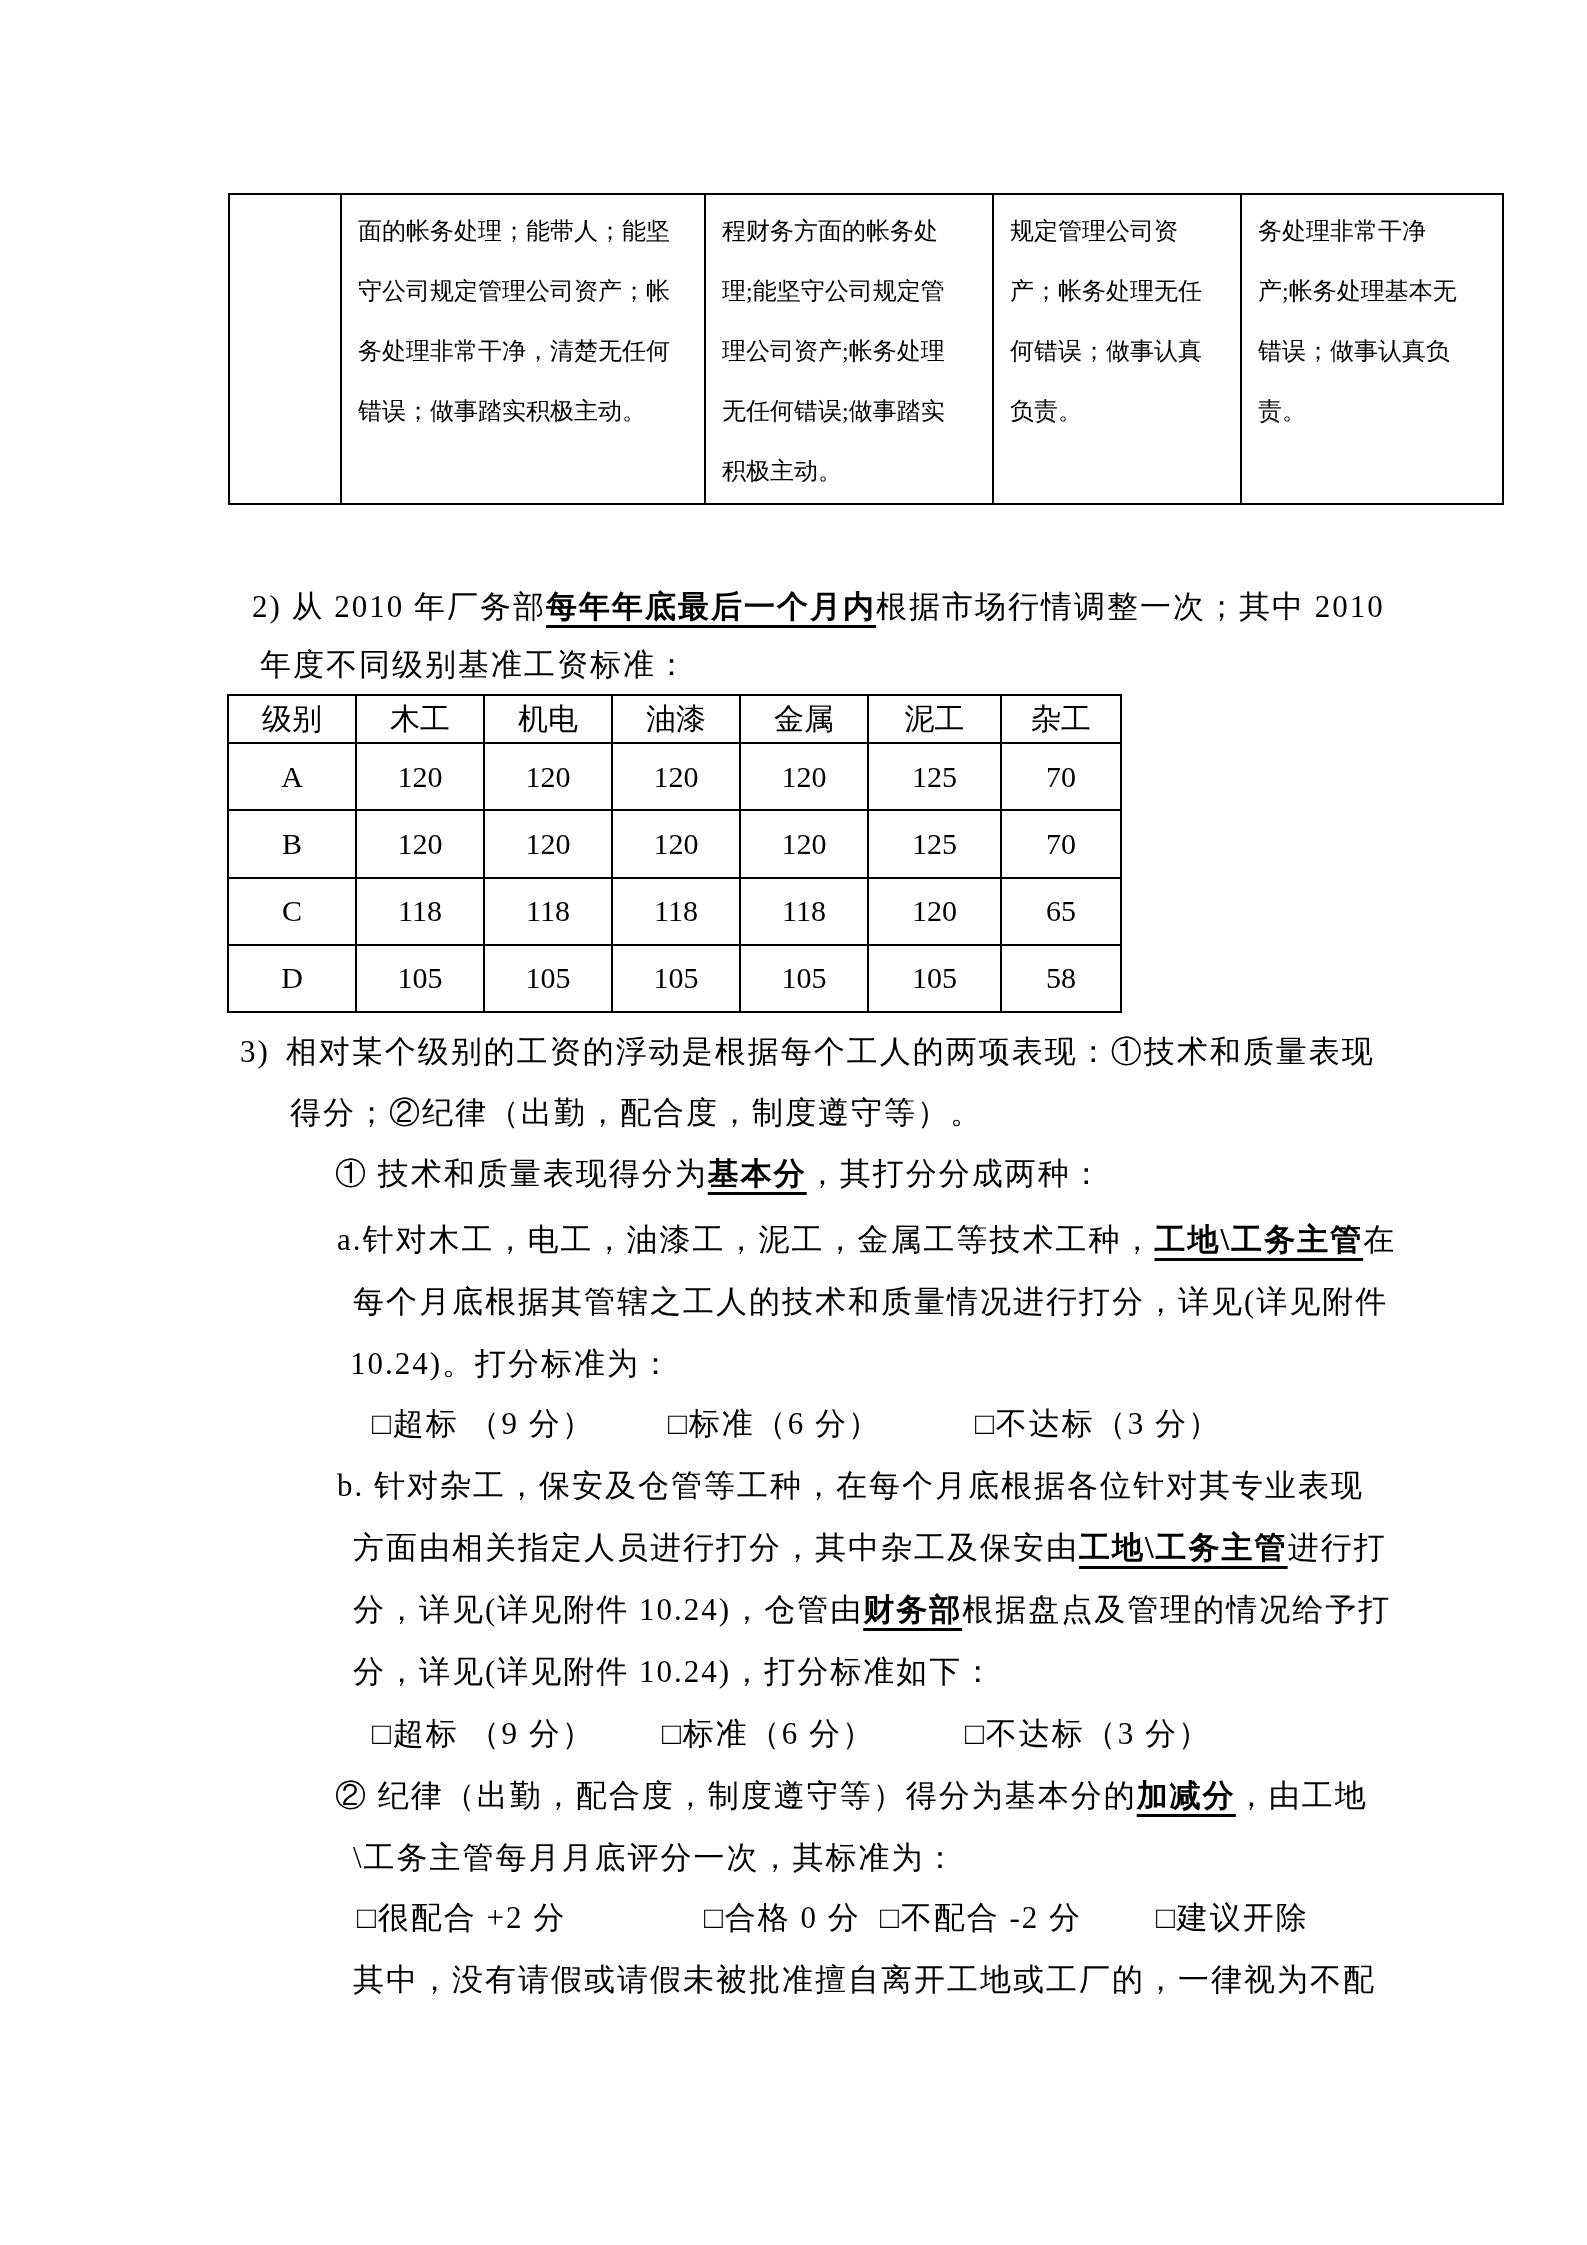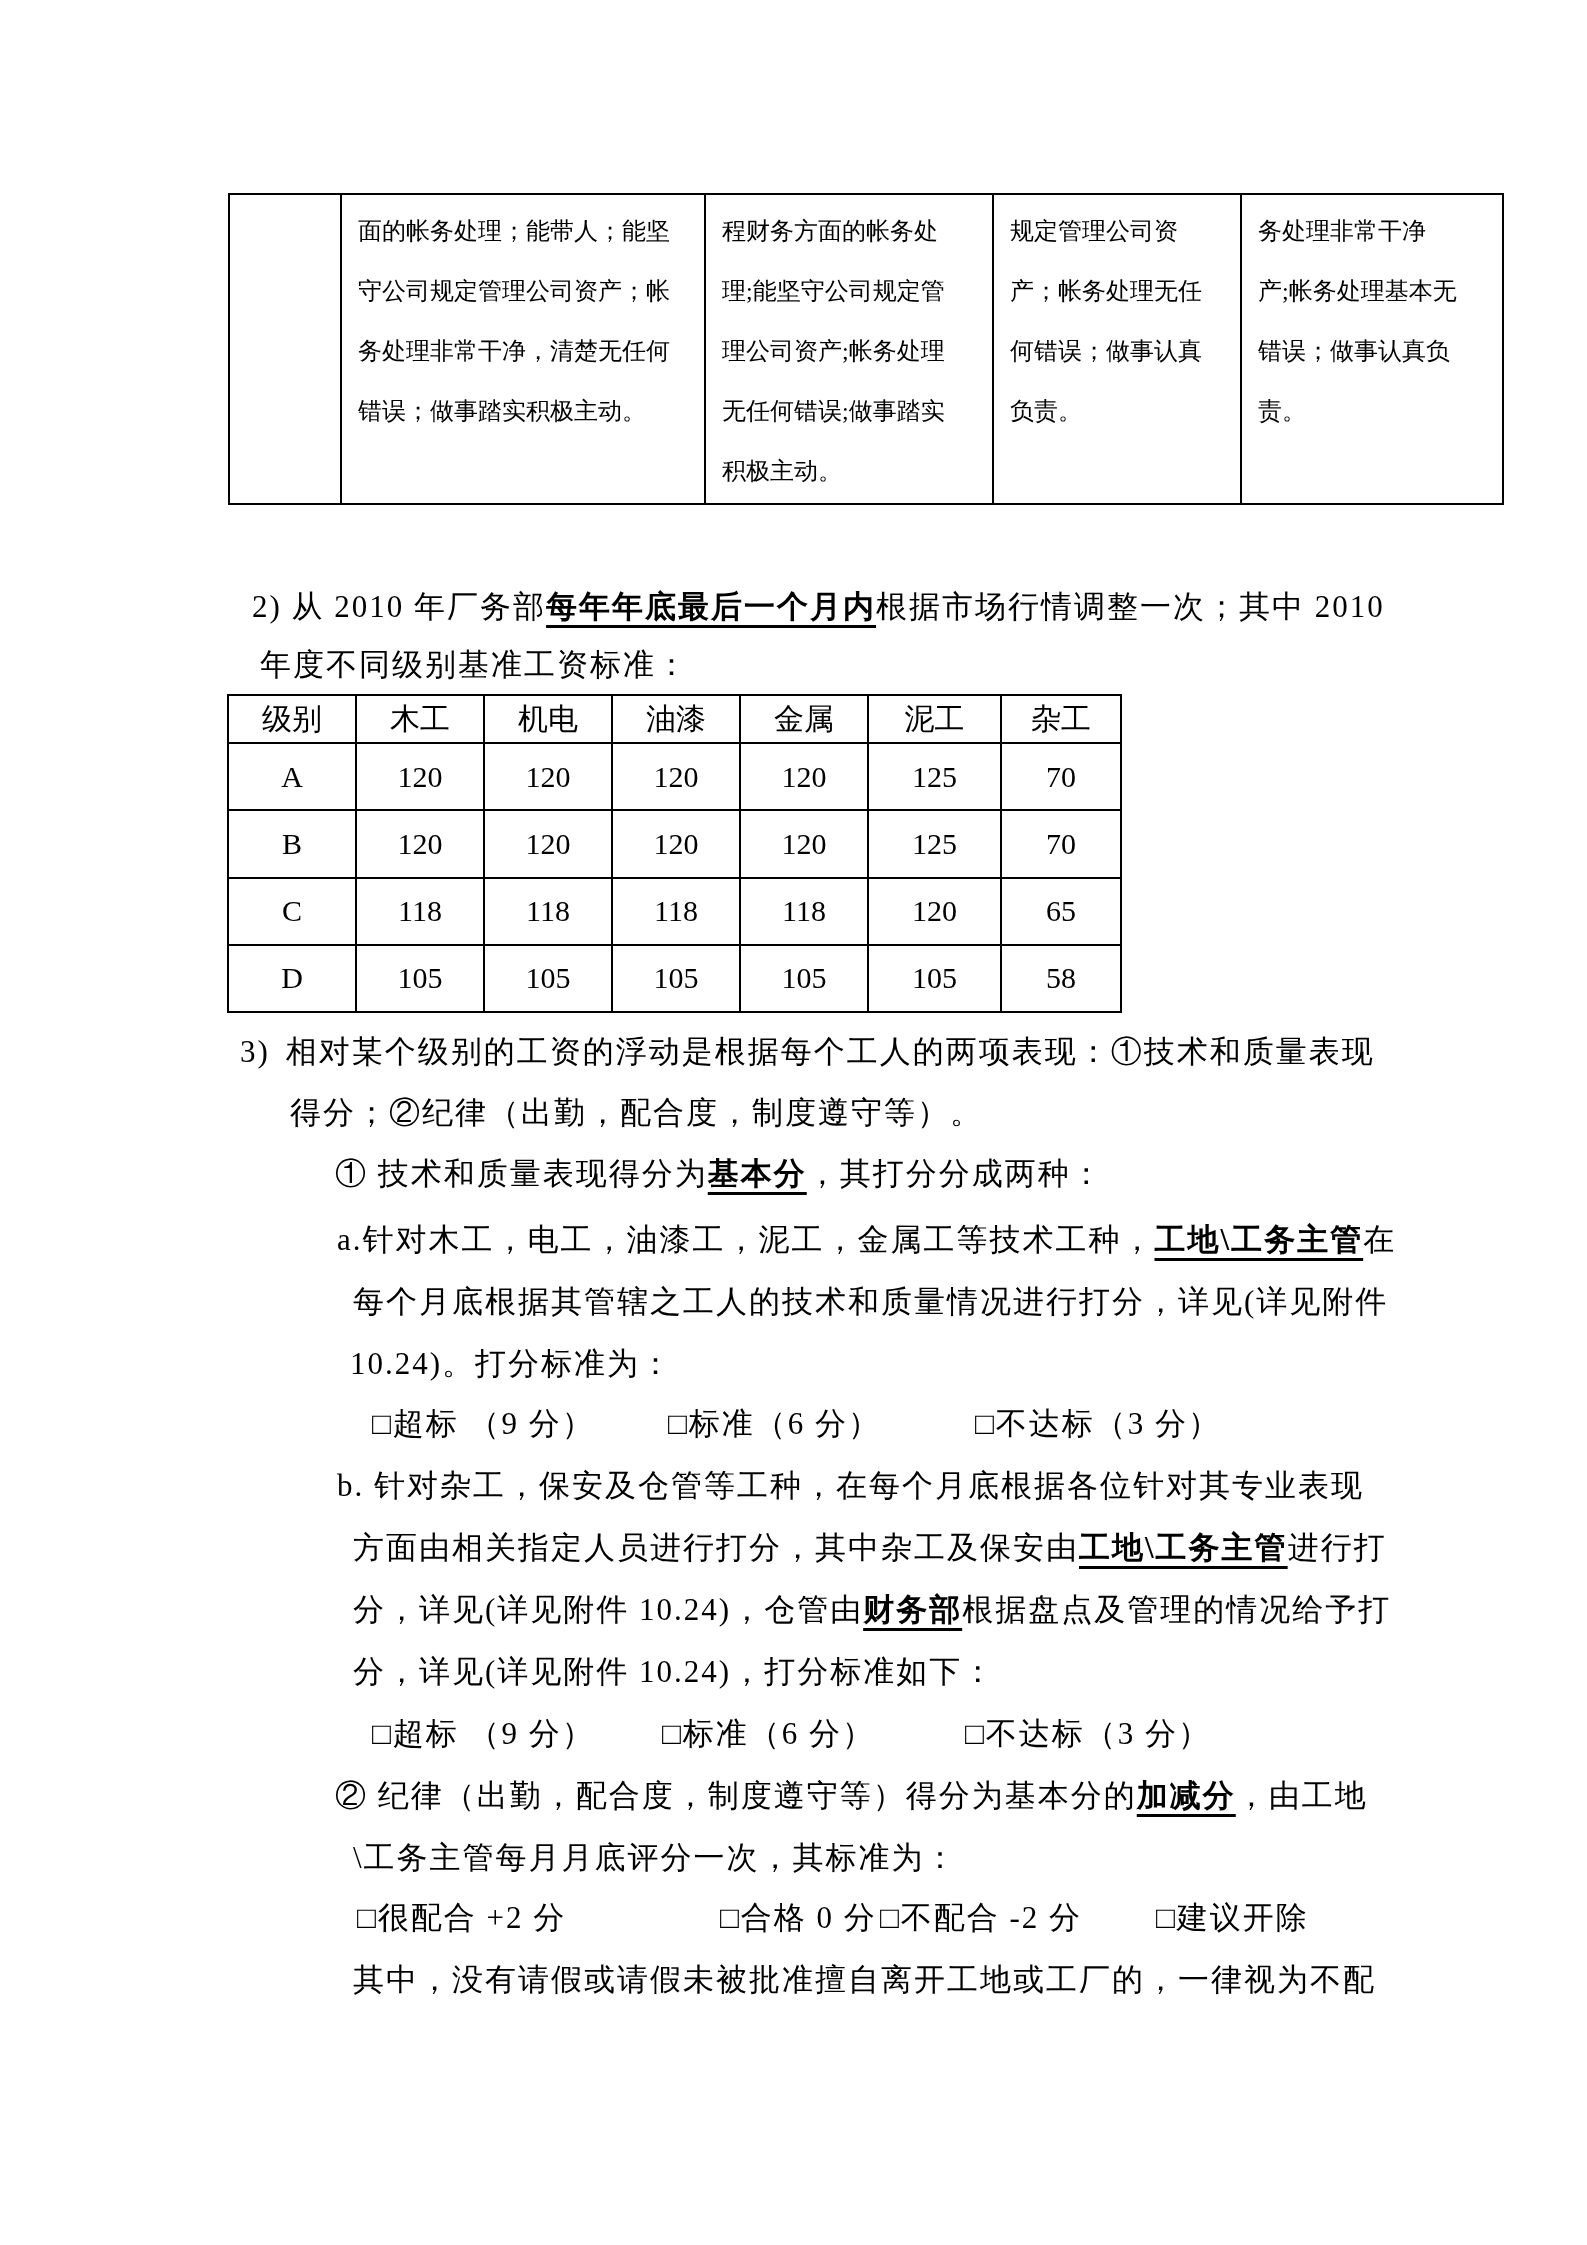--- a/index.html
+++ b/index.html
@@ -53,21 +53,21 @@
   .l-b3{top:1588px;left:353px;}
   .l-b4{top:1650px;left:353px;}
   .l-cb2{top:1712px;left:0;width:1587px;}
   .l-i2{top:1774px;left:335px;}
   .l-i2b{top:1836px;left:353px;}
   .l-cb3{top:1896px;left:0;width:1587px;}
   .l-last{top:1958px;left:353px;}
   .cbi{position:absolute;top:0;white-space:nowrap;}
   .cb1a{left:372px;} .cb1b{left:668px;} .cb1c{left:975px;}
   .cb2a{left:372px;} .cb2b{left:662px;} .cb2c{left:965px;}
-  .cb3a{left:357px;} .cb3b{left:692px;padding-left:28px;} .cb3c{left:880px;} .cb3d{left:1156px;}
+  .cb3a{left:357px;} .cb3b{left:676px;padding-left:28px;} .cb3c{left:880px;} .cb3d{left:1156px;}
   
   table.wtable{
     position:absolute;left:227px;top:694px;
     width:893px;height:319px;
     border-collapse:collapse;table-layout:fixed;
     font-size:30px;
   }
   table.wtable th,table.wtable td{
     border:2px solid #000;
     text-align:center;vertical-align:middle;

